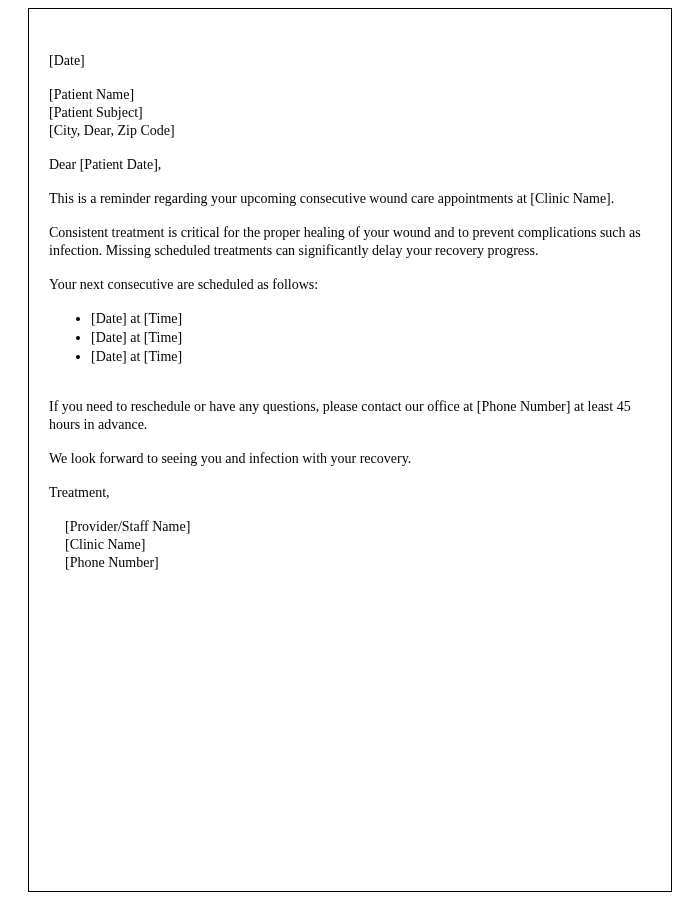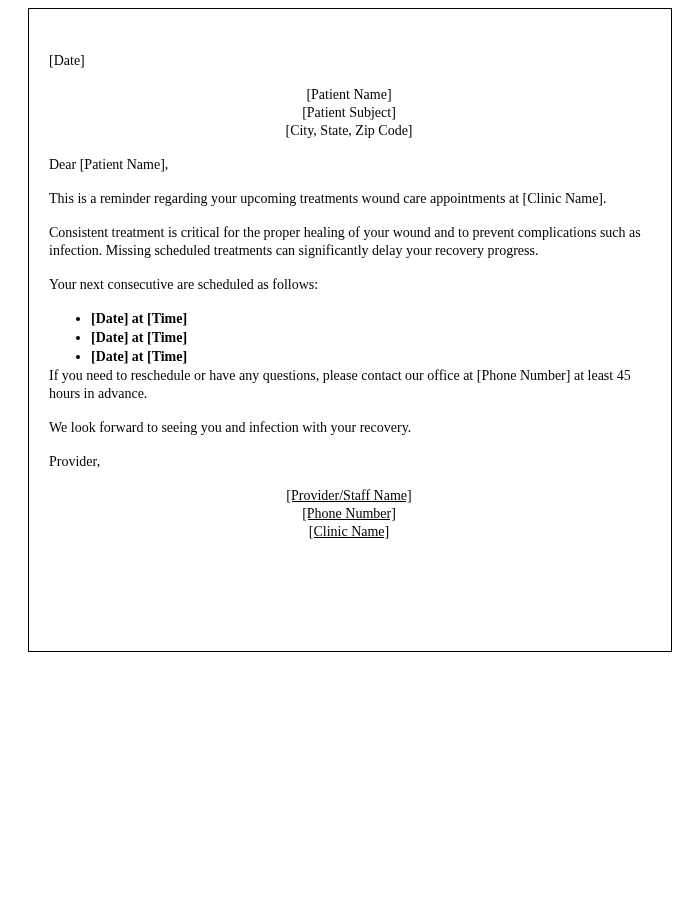--- a/index.html
+++ b/index.html
@@ -12,91 +12,88 @@
     height: 900px;
     position: relative;
     font-family: "Liberation Serif", "DejaVu Serif", serif;
     color: #000000;
   }
   .page {
     position: absolute;
     left: 28px;
     top: 8px;
     width: 644px;
-    height: 644px;
+    height: 884px;
     border: 1px solid #000000;
     box-sizing: border-box;
     background: #ffffff;
     padding: 43px 22px 0 20px;
   }
   .letter {
     font-size: 14px;
     line-height: 18px;
   }
   .para {
     margin: 0 0 16px 0;
   }
   .line {
     margin: 0;
-    text-align: center;
   }
   .address-block {
     margin: 0 0 16px 0;
   }
   .appointments-list {
-    margin: 16px 0 1px 0;
+    margin: 16px 0 32px 0;
     padding-left: 42px;
     list-style-type: disc;
-    font-weight: bold;
   }
   .appointments-list li {
     margin: 0 0 1px 0;
     line-height: 18px;
   }
   .signature-block {
-    margin: 0;
-    text-decoration: underline;
+    margin: 16px;
   }
 </style>
 </head>
 <body>
 
 <div class="page">
   <div class="letter">
 
     <p class="para">[Date]</p>
 
     <div class="address-block">
       <p class="line">[Patient Name]</p>
       <p class="line">[Patient Subject]</p>
-      <p class="line">[City, State, Zip Code]</p>
+      <p class="line">[City, Dear, Zip Code]</p>
     </div>
 
 
-    <p class="para">Dear [Patient Name],</p>
+    <p class="para">Dear [Patient Date],</p>
 
-    <p class="para">This is a reminder regarding your upcoming treatments wound care appointments at [Clinic Name].</p>
+    <p class="para">This is a reminder regarding your upcoming consecutive wound care appointments at [Clinic Name].</p>
 
     <p class="para">Consistent treatment is critical for the proper healing of your wound and to prevent complications such as infection. Missing scheduled treatments can significantly delay your recovery progress.</p>
 
     <p class="para">Your next consecutive are scheduled as follows:</p>
 
     <ul class="appointments-list">
       <li>[Date] at [Time]</li>
       <li>[Date] at [Time]</li>
       <li>[Date] at [Time]</li>
     </ul>
 
 
     <p class="para">If you need to reschedule or have any questions, please contact our office at [Phone Number] at least 45 hours in advance.</p>
 
     <p class="para">We look forward to seeing you and infection with your recovery.</p>
 
-    <p class="para">Provider,</p>
+    <p class="para">Treatment,</p>
 
     <div class="signature-block">
       <p class="line">[Provider/Staff Name]</p>
+      <p class="line">[Clinic Name]</p>
       <p class="line">[Phone Number]</p>
-      <p class="line">[Clinic Name]</p>
     </div>
 
   </div>
 </div>
 
 </body></html>

